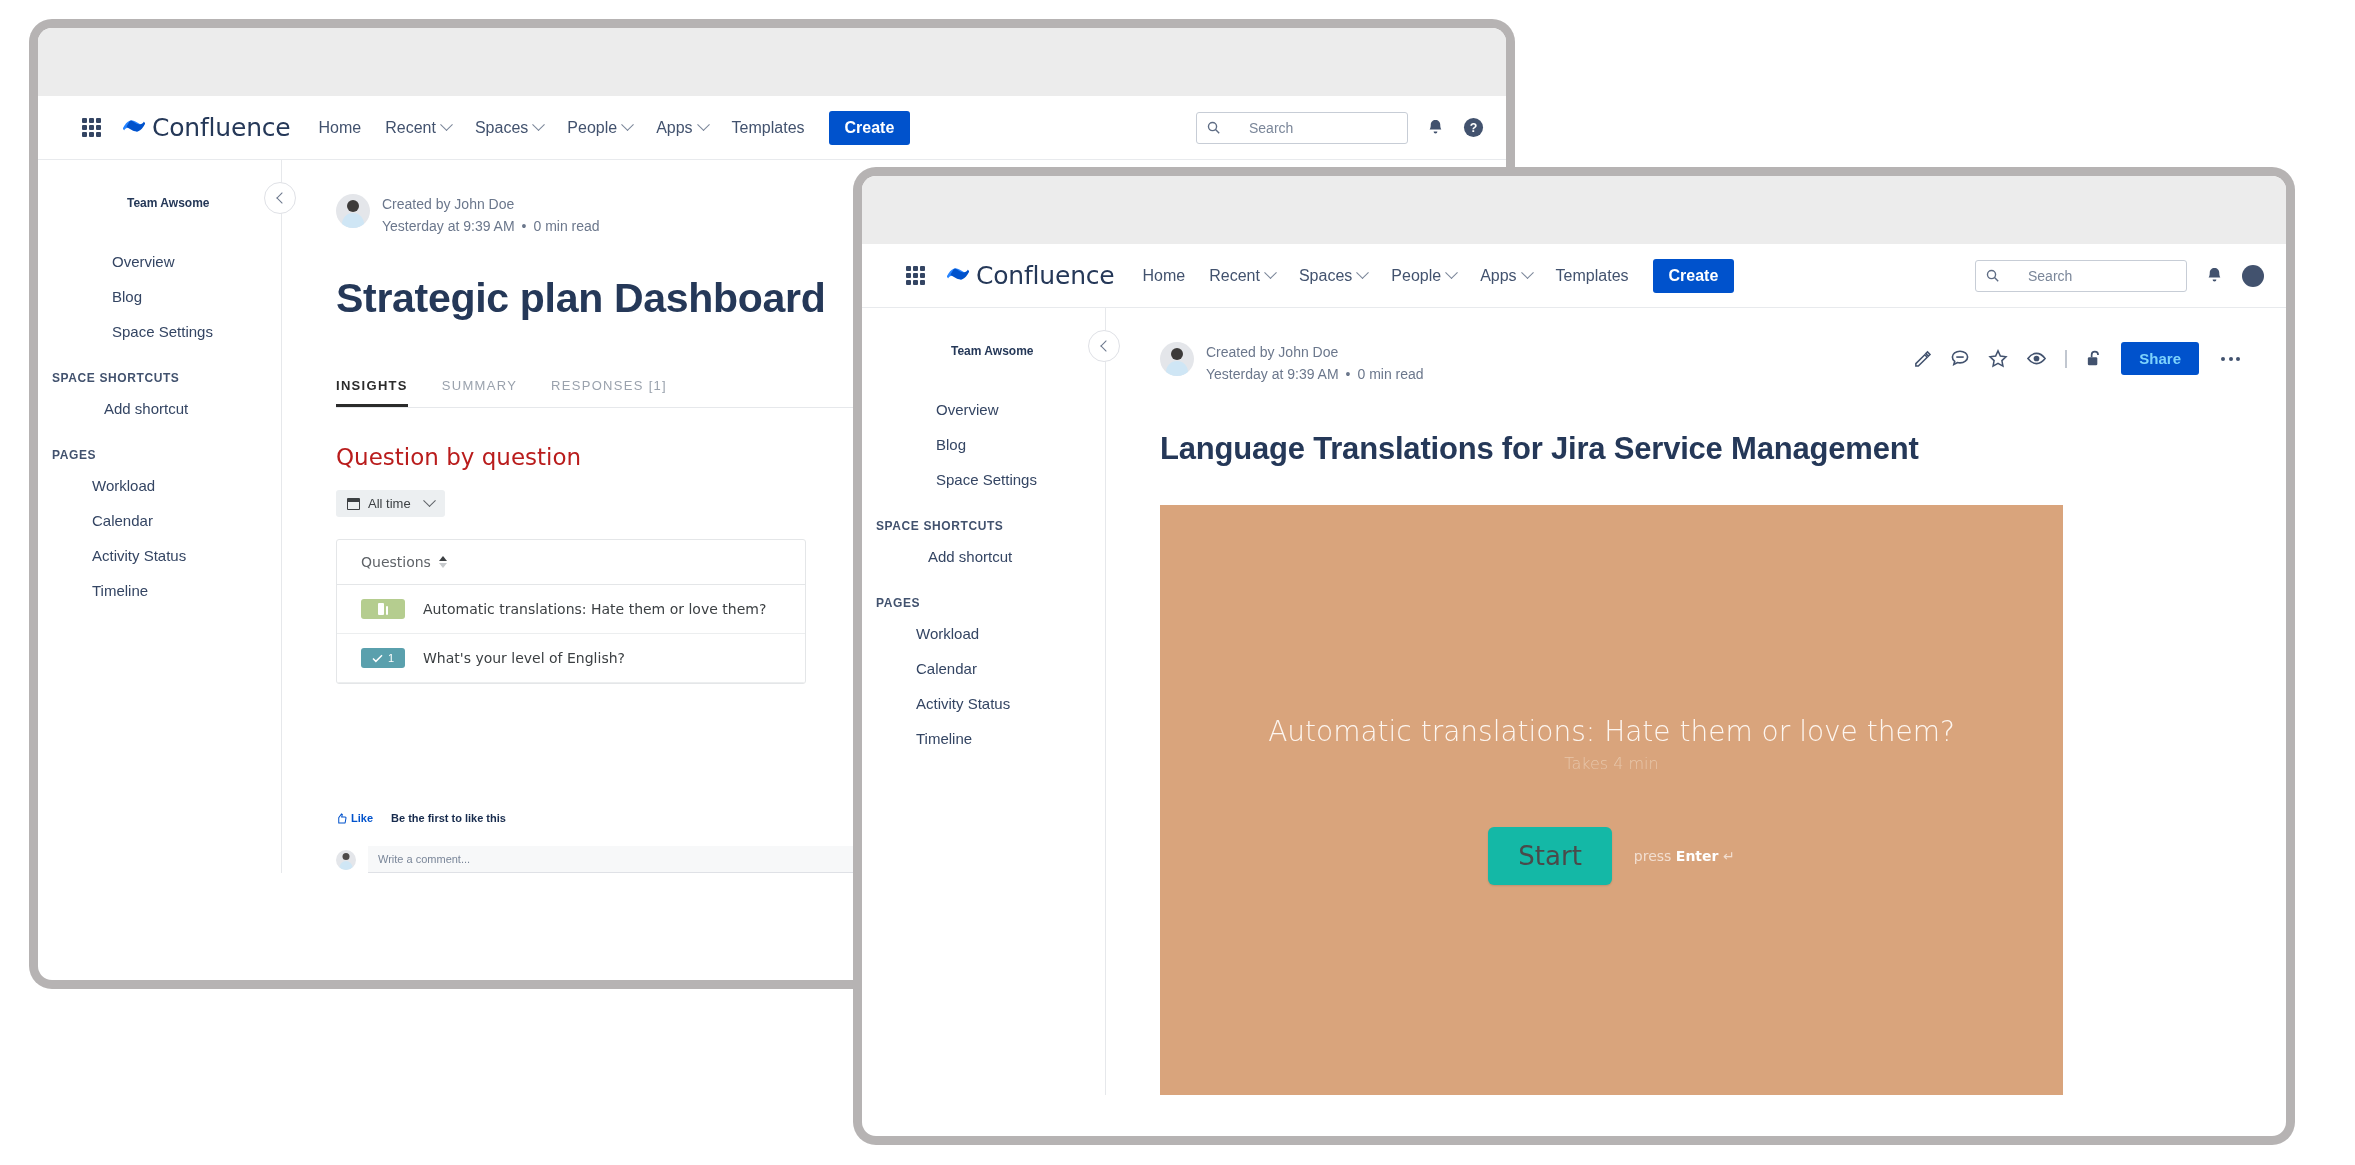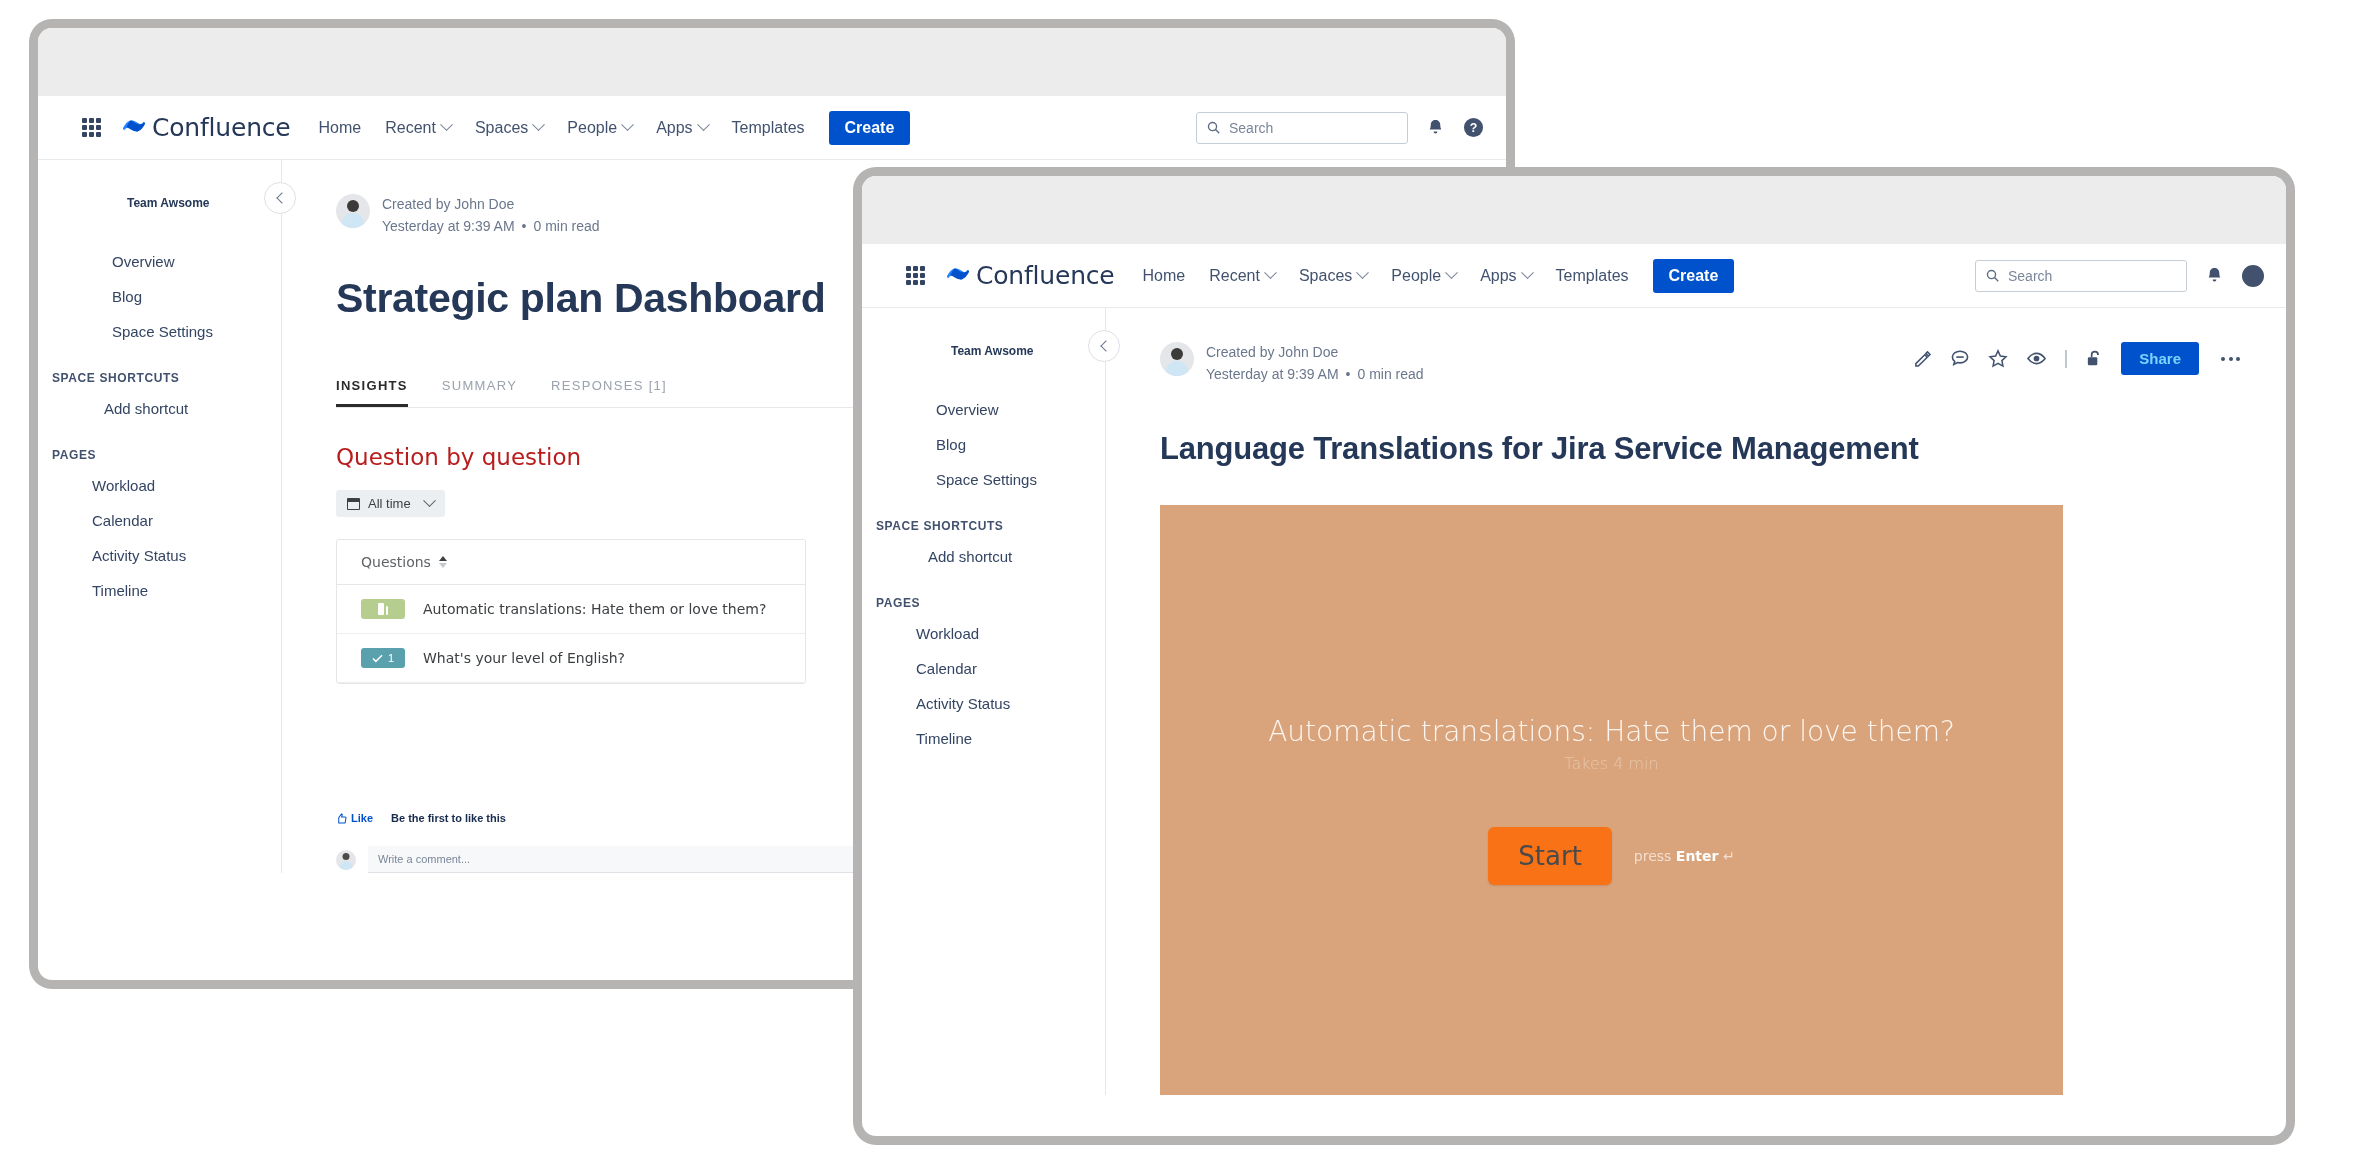--- a/index.html
+++ b/index.html
@@ -124,20 +124,21 @@
     width: 212px;
     height: 32px;
     border: 1px solid #c7cdd6;
     border-radius: 3px;
     display: flex;
     align-items: center;
     padding: 0 10px;
     box-sizing: border-box;
     background: #fff;
     cursor: text;
+    gap: 20px;
   }
   .searchbox .ph {
     font-size: 14px;
     color: #7a8699;
     margin-left: 9px;
   }
   .icon-btn { cursor: pointer; display: flex; align-items: center; }
   .avatar-circle {
     width: 22px; height: 22px;
     border-radius: 50%;
@@ -433,21 +434,21 @@
   }
   .survey-sub {
     font-size: 16px;
     color: #e7c6aa;
     margin-top: 6px;
     font-family:"DejaVu Sans", sans-serif;
     font-weight: 300;
   }
   .start-row { display:flex; align-items:center; gap: 22px; margin-top: 54px; }
   .start-btn {
-    background:#f97316;
+    background:#14b8a6;
     color:#4a4a4a;
     font-size:26px;
     border:none;
     border-radius:6px;
     padding: 14px 30px;
     cursor:pointer;
     font-family:"DejaVu Sans", sans-serif;
     font-weight: 400;
     box-shadow: 0 1px 2px rgba(0,0,0,0.12);
   }

